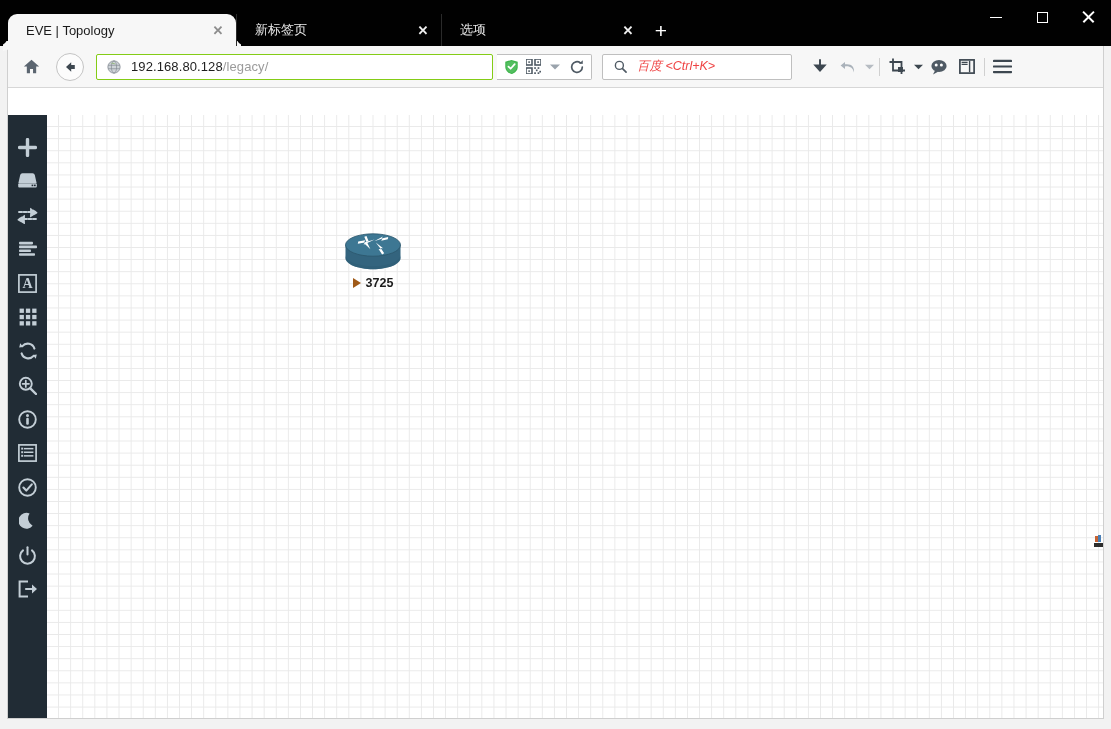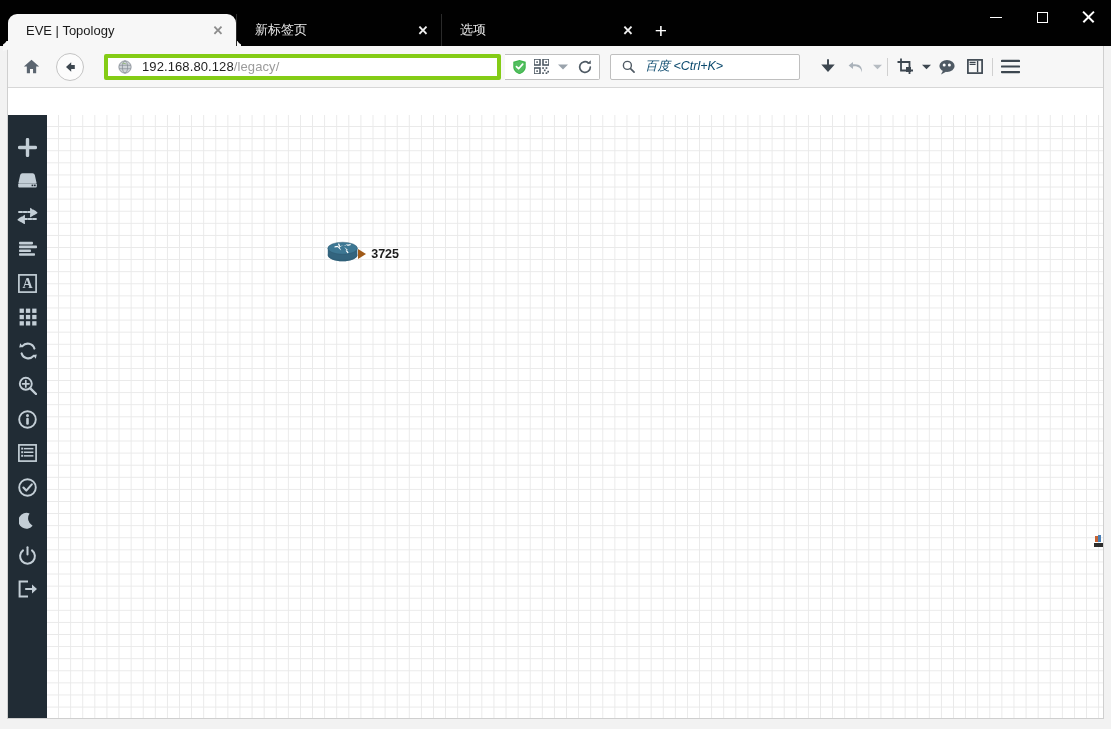--- a/index.html
+++ b/index.html
@@ -137,23 +137,23 @@
     background: #fcfcfc;
     display: flex; align-items: center; justify-content: center;
     margin-left: 10px;
     flex: 0 0 auto;
   }
 
   .urlbar {
     position: relative;
     flex: 0 0 auto;
     width: 397px; height: 26px;
-    margin-left: 20px;
+    margin-left: 12px;
     background: #ffffff;
-    border: 4px solid #84cc16;
+    border: 1px solid #84cc16;
     border-radius: 2px;
     display: flex; align-items: center;
     padding: 0 4px 0 6px;
   }
   .url-text {
     font-size: 13px; color: #1e1e1e;
     margin-left: 6px; white-space: nowrap;
     letter-spacing: 0.1px;
   }
   .url-text .path { color: #9b9b9b; }
@@ -179,21 +179,21 @@
     width: 190px; height: 26px;
     margin-left: 10px;
     background: #ffffff;
     border: 1px solid #bfbfbf;
     border-radius: 2px;
     display: flex; align-items: center;
     padding: 0 6px;
   }
   .search-ph {
     font-size: 12.5px;
-    color: #0c4a6e;
+    color: #ef4444;
     font-style: italic;
     margin-left: 6px;
     white-space: nowrap;
   }
 
   .toolbar-right {
     display: flex; align-items: center;
     margin-left: 14px;
     flex: 0 0 auto;
   }
@@ -246,23 +246,23 @@
   }
   .canvas-topstrip {
     position: absolute; left: 0; top: 0;
     width: 1095px; height: 27px;
     background: #ffffff;
   }
 
   
   .node {
     position: absolute;
-    left: 280px; top: 117px;
+    left: 290px; top: 117px;
     width: 72px;
-    display: flex; flex-direction: row; align-items: center;
+    display: flex; flex-direction: column; align-items: center;
   }
   .node-icon {
     width: 58px; height: 40px;
     display: block;
   }
   .node-label {
     margin-top: 4px;
     display: flex; align-items: center;
     gap: 5px;
     font-size: 12.5px;

